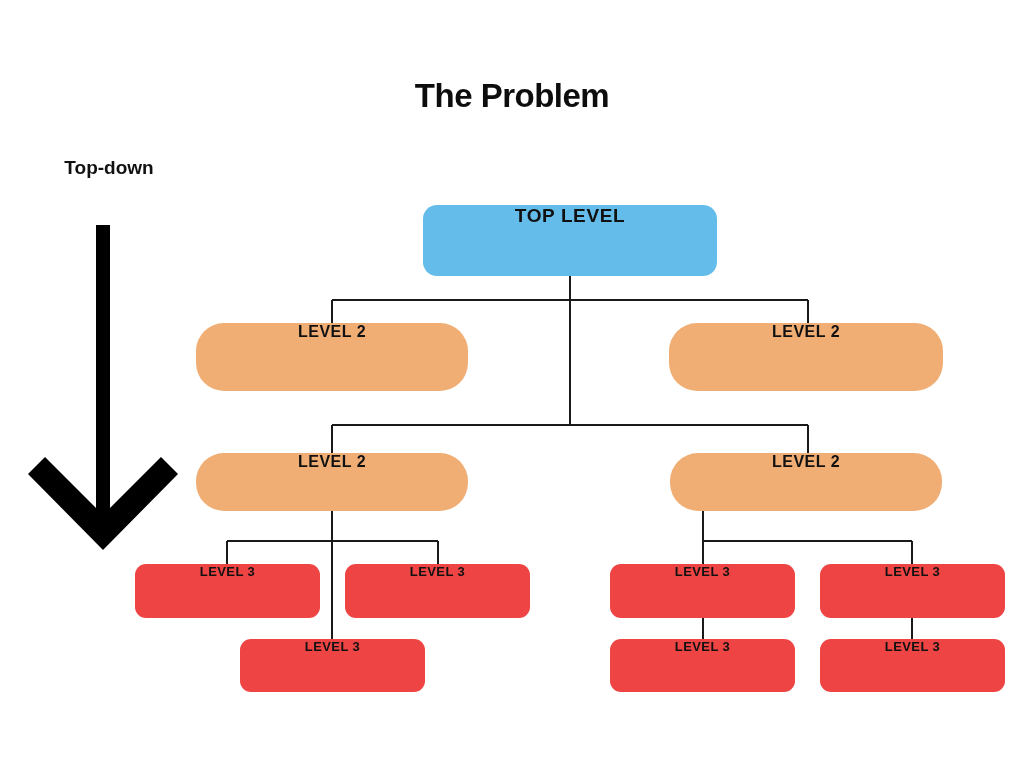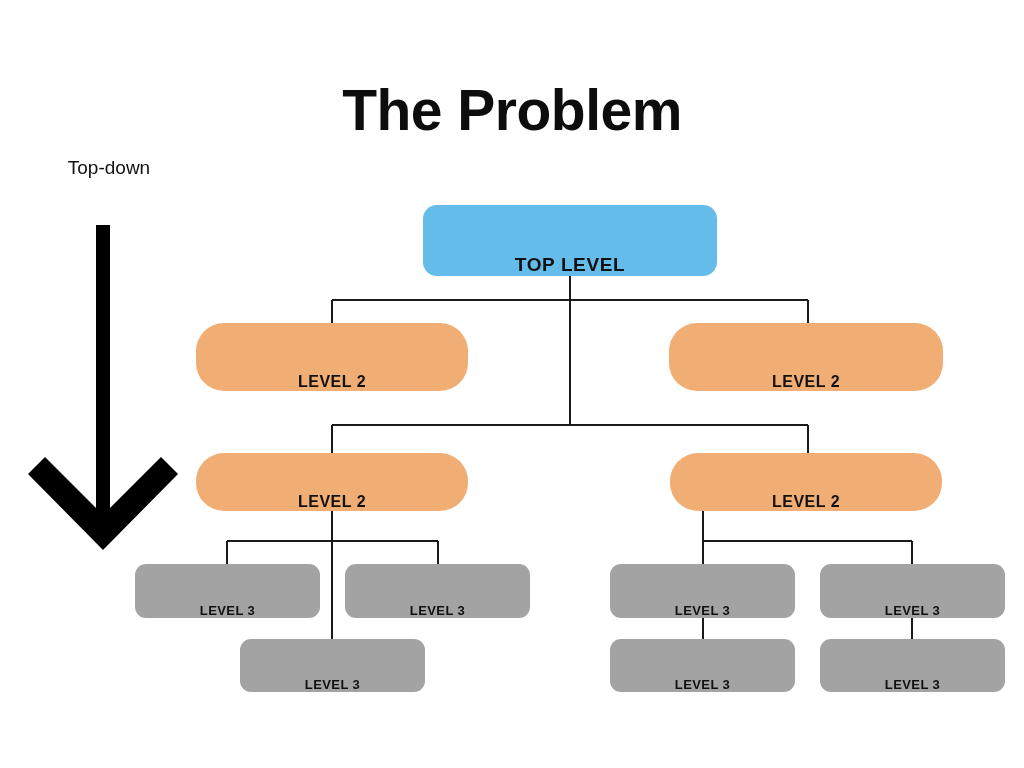--- a/index.html
+++ b/index.html
@@ -21,73 +21,73 @@
     width: 1024px;
     height: 768px;
     background: #ffffff;
   }
   #title {
     position: absolute;
     left: 0;
     top: 76px;
     width: 1024px;
     text-align: center;
-    font-size: 57px;
+    font-size: 33px;
     font-weight: 700;
     letter-spacing: -0.5px;
     color: #0d0d0d;
     line-height: 1.2;
   }
   #annotation {
     position: absolute;
     left: 14px;
     top: 156px;
     width: 190px;
     text-align: center;
     font-size: 19px;
-    font-weight: 400;
+    font-weight: 700;
     color: #111111;
     line-height: 1.3;
   }
   #arrow-svg {
     position: absolute;
     left: 14px;
     top: 225px;
   }
   #connectors {
     position: absolute;
     left: 0;
     top: 0;
   }
   .node {
     position: absolute;
     box-sizing: border-box;
     display: flex;
-    align-items: flex-end;
+    align-items: flex-start;
     justify-content: center;
     border-radius: 12px;
     color: #111111;
     font-weight: 700;
     text-align: center;
     user-select: none;
   }
   .node-top {
     background: #63bce9;
     border-radius: 14px;
     font-size: 19px;
     letter-spacing: 0.6px;
   }
   .node-l2 {
     background: #f1ae74;
     font-size: 16px;
     letter-spacing: 0.5px;
     border-radius: 28px;
   }
   .node-l3 {
-    background: #a3a3a3;
+    background: #ef4444;
     border-radius: 11px;
     font-size: 13px;
     letter-spacing: 0.4px;
   }
 </style>
 </head>
 <body>
 
 <div id="slide">
 

